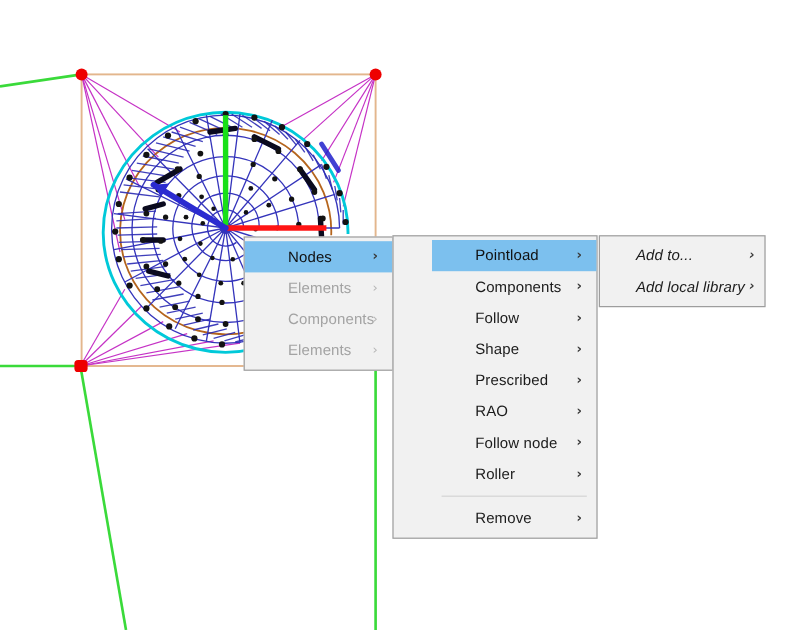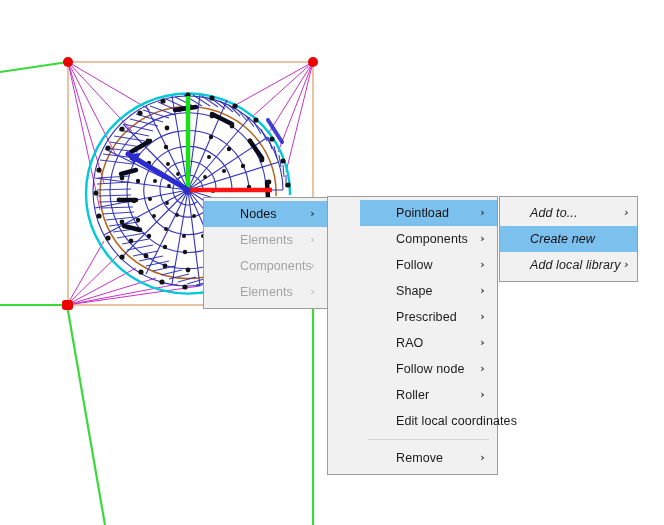--- a/index.html
+++ b/index.html
@@ -366,22 +366,20 @@
 
 <div class="menu" id="menu-pointload">
     <div class="menu-item highlight"><span>Pointload</span><span class="arrow">›</span></div>
     <div class="menu-item"><span>Components</span><span class="arrow">›</span></div>
     <div class="menu-item"><span>Follow</span><span class="arrow">›</span></div>
     <div class="menu-item"><span>Shape</span><span class="arrow">›</span></div>
     <div class="menu-item"><span>Prescribed</span><span class="arrow">›</span></div>
     <div class="menu-item"><span>RAO</span><span class="arrow">›</span></div>
     <div class="menu-item"><span>Follow node</span><span class="arrow">›</span></div>
     <div class="menu-item"><span>Roller</span><span class="arrow">›</span></div>
-    <div class="menu-item"><span>Edit local coordinates</span></div>
     <div class="menu-sep"></div>
     <div class="menu-item"><span>Remove</span><span class="arrow">›</span></div>
   </div>
 
 <div class="menu" id="menu-createnew">
     <div class="menu-item"><span>Add to...</span><span class="arrow">›</span></div>
-    <div class="menu-item highlight"><span>Create new</span></div>
     <div class="menu-item"><span>Add local library</span><span class="arrow">›</span></div>
   </div>
 
 </body></html>

